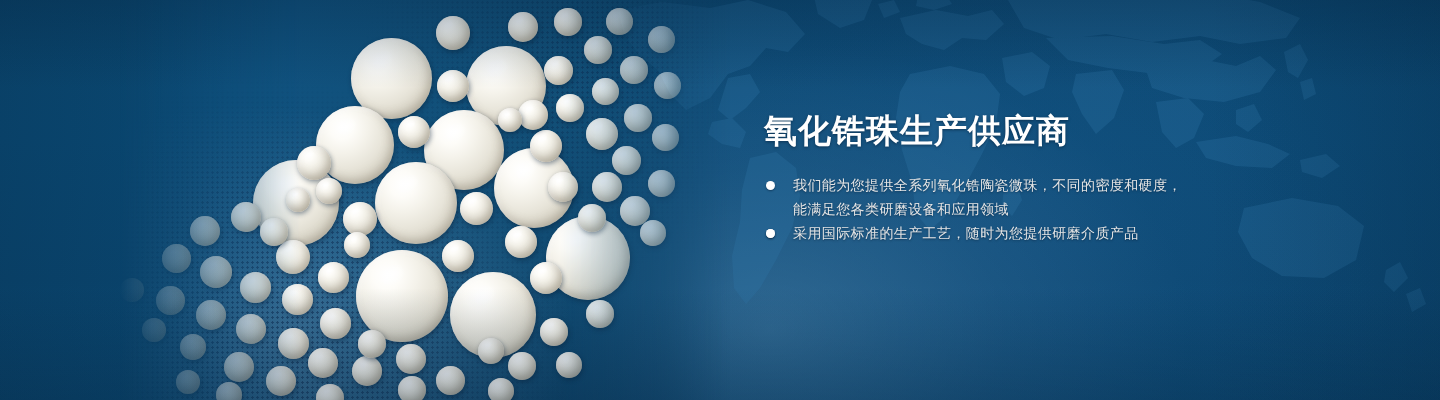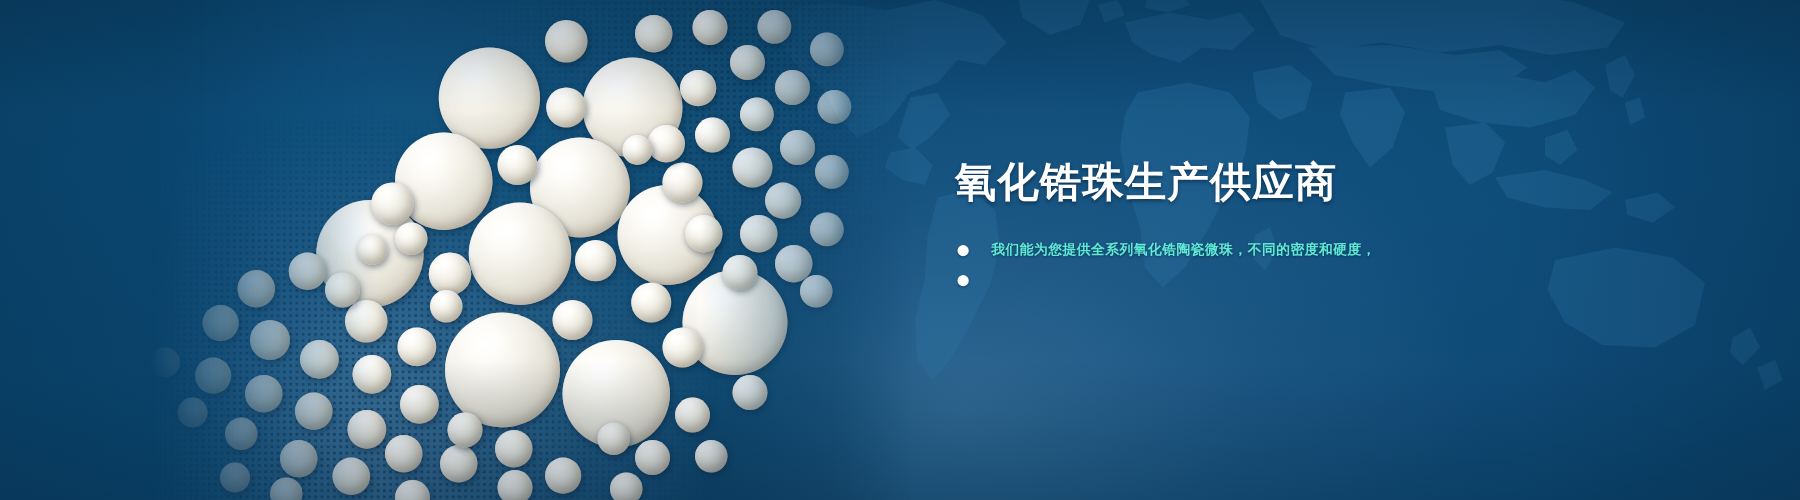--- a/index.html
+++ b/index.html
@@ -134,44 +134,43 @@
     height: 22%;
     border-radius: 50%;
     background: radial-gradient(ellipse at center, rgba(255,255,255,0.95) 0%, rgba(255,255,255,0) 72%);
     transform: rotate(-28deg);
   }
 
   
   .content {
     position: absolute;
     left: 764px;
-    top: 126px;
+    top: 111px;
     width: 560px;
   }
   .headline {
     color: #ffffff;
     font-size: 33px;
     line-height: 40px;
     font-weight: 700;
     letter-spacing: 1px;
     margin: 0 0 22px 0;
     text-shadow: 0 1px 3px rgba(3,24,46,0.55);
     white-space: nowrap;
   }
   .bullets { list-style: none; margin: 0; padding: 0; }
   .bullet {
     position: relative;
     padding-left: 29px;
-    color: #5eead4;
-    font-size: 11px;
+    color: #e5e5e5;
+    font-size: 14px;
     line-height: 24px;
     letter-spacing: 0.4px;
     margin-bottom: 0px;
     text-shadow: 0 1px 2px rgba(3,24,46,0.5);
-    font-weight: bold;
   }
   .bullet + .bullet { margin-top: 0px; }
   .dot {
     position: absolute;
     left: 2px;
     top: 8px;
     width: 9px;
     height: 9px;
     border-radius: 50%;
     background: #ffffff;
@@ -325,23 +324,28 @@
 
   <div class="content">
 
     <h1 class="headline">氧化锆珠生产供应商</h1>
 
     <ul class="bullets">
 
       <li class="bullet">
         <span class="dot"></span>
         <span>我们能为您提供全系列氧化锆陶瓷微珠，不同的密度和硬度，</span>
+        <span class="line2">能满足您各类研磨设备和应用领域</span>
       </li>
 
       <li class="bullet">
         <span class="dot"></span>
       </li>
 
+      <li class="bullet">
+        <span class="dot"></span>
+        <span>采用国际标准的生产工艺，随时为您提供研磨介质产品</span>
+      </li>
 
     </ul>
   </div>
 
 </div>
 
 </body></html>

